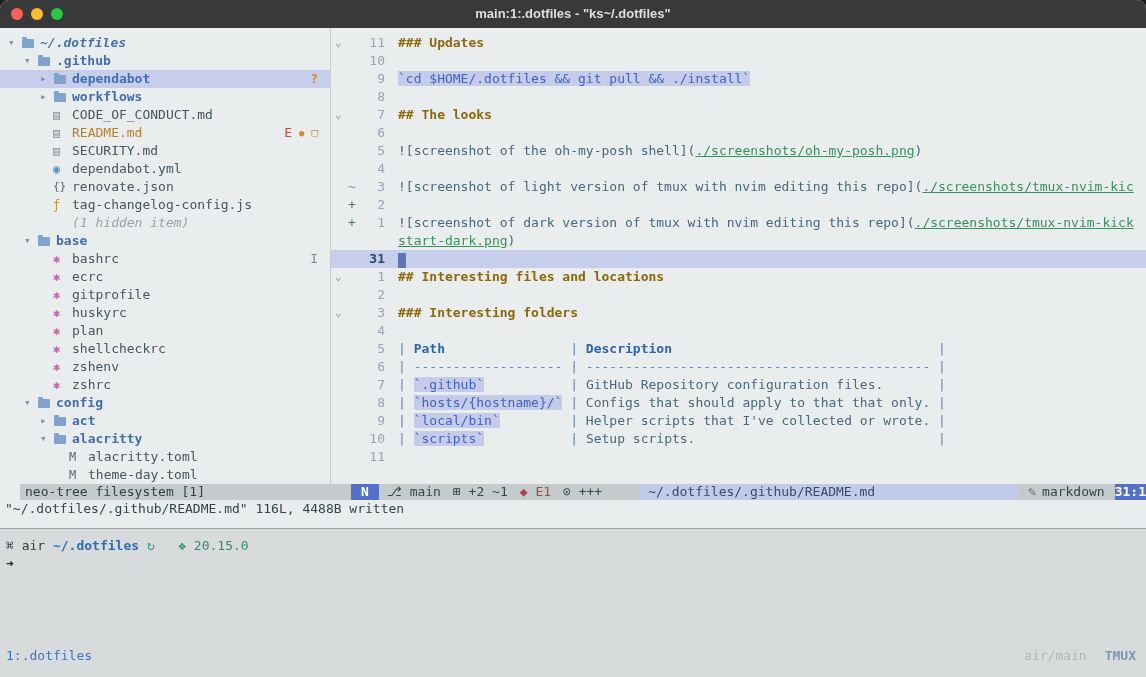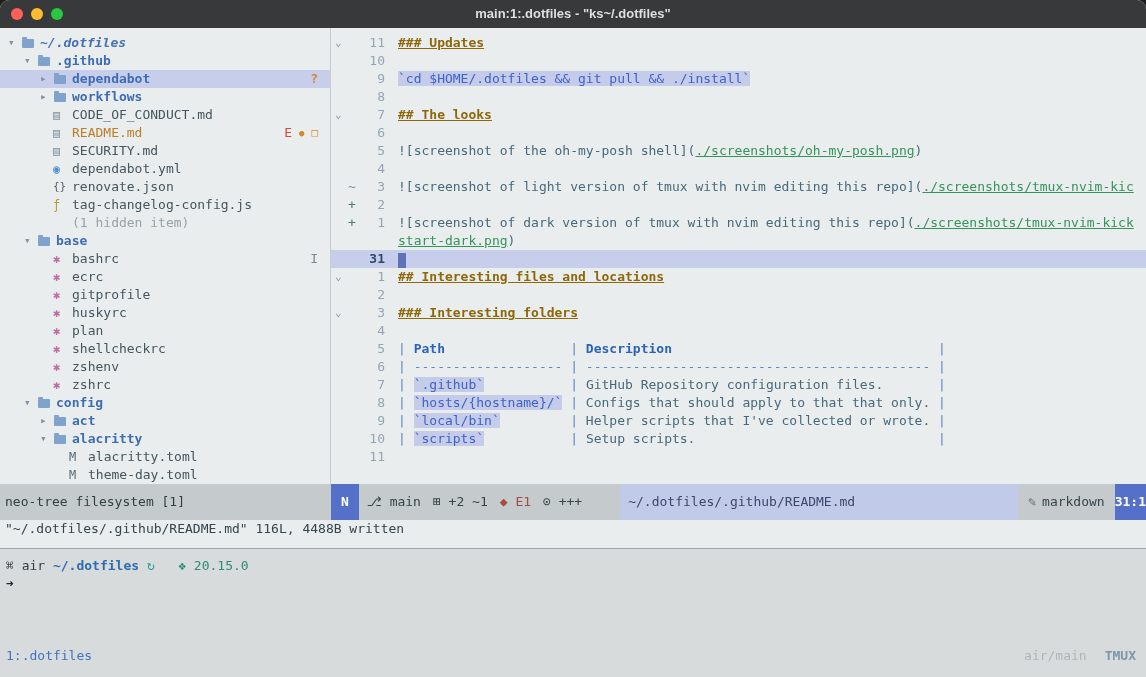--- a/index.html
+++ b/index.html
@@ -28,47 +28,47 @@
   .ico-folder{display:inline-block;width:12px;height:9px;background:#7FA3CD;border-radius:1px;position:relative;margin:0 6px 0 1px;flex:0 0 12px;}
   .ico-folder::before{content:"";position:absolute;top:-2px;left:0;width:5px;height:2px;background:#7FA3CD;border-radius:1px 1px 0 0;}
   .ico{width:15px;flex:0 0 15px;display:inline-block;text-align:left;margin-right:4px;font-size:12px;}
   .ico-md{color:#8494A0;} .ico-star{color:#C06CA8;} .ico-bot{color:#4B8FD4;}
   .ico-json{color:#55606B;font-size:11px;} .ico-js{color:#B99A30;} .ico-toml{color:#5A6B75;}
   .tlabel{color:#45565E;}
   .tlabel.root{color:#4572AE;font-weight:bold;font-style:italic;}
   .tlabel.folder{color:#3F6DB3;font-weight:bold;}
   .tlabel.file{color:#45565E;}
   .tlabel.mod{color:#BE7E28;}
-  .tlabel.hidden{color:#98A2A8;}
+  .tlabel.hidden{color:#98A2A8;font-style:italic;}
   .tspace{flex:1;}
   .tmk{margin-left:7px;}
   .m-q{color:#D8862B;font-weight:bold;}
   .m-e{color:#D2493D;}
   .m-dot{color:#D8862B;font-size:9px;}
   .m-sq{color:#D8862B;font-size:11px;}
   .m-i{color:#7C8890;}
   
   .erow{height:18px;display:flex;align-items:center;white-space:pre;}
   .erow.cur{background:#C7CEEC;}
   .efold{width:13px;flex:0 0 13px;padding-left:4px;color:#8494A2;font-size:11px;}
   .esign{width:11px;flex:0 0 11px;}
   .sign-t{color:#6E93B0;} .sign-p{color:#4E7A5E;}
   .enum{width:26px;flex:0 0 26px;text-align:right;color:#95A5B4;margin-right:13px;}
   .curnum{color:#2E4A6E;font-weight:bold;}
   .econtent{white-space:pre;}
   .cursorblock{display:inline-block;width:8px;height:15px;background:#5F74B8;vertical-align:-3px;}
-  .seg-h{color:#8D6708;font-weight:bold;text-decoration:underline;}
+  .seg-h{color:#8D6708;font-weight:bold;}
   .seg-t{color:#47697C;}
   .seg-l{color:#35935B;text-decoration:underline;}
   .seg-code{background:#C4CCEA;color:#3F62C7;}
   .seg-p{color:#5E88C4;}
   .seg-d{color:#5E88C4;}
   .seg-th{color:#2B63B8;font-weight:bold;}
   
-  .bbar{display:flex;height:36px;flex:0 0 18px;}
+  .bbar{display:flex;height:16px;flex:0 0 18px;margin-left:20px;}
   .ntstatus{width:331px;flex:0 0 331px;box-sizing:border-box;background:#C5CACC;color:#2F3F46;padding-left:5px;display:flex;align-items:center;}
   .lualine{flex:1;display:flex;align-items:stretch;overflow:hidden;}
   .seg-mode{background:#5470C8;color:#fff;font-weight:bold;padding:0 10px;display:flex;align-items:center;}
   .seg-git{background:#C5CACC;color:#35454C;padding:0 26px 0 8px;display:flex;align-items:center;white-space:pre;}
   .gitem{margin-right:12px;}
   .giterr{color:#A94A42;text-align:right;}
   .seg-path{background:#C2CAEA;color:#39496B;flex:1;padding:0 8px;display:flex;align-items:center;white-space:pre;overflow:hidden;}
   .seg-ft{background:#C5CACC;color:#35454C;padding:0 10px;display:flex;align-items:center;gap:6px;}
   .seg-ft .fticon{color:#5A6B75;}
   .seg-pos{background:#5470C8;color:#fff;font-weight:bold;padding:0 0;display:flex;align-items:center;}

